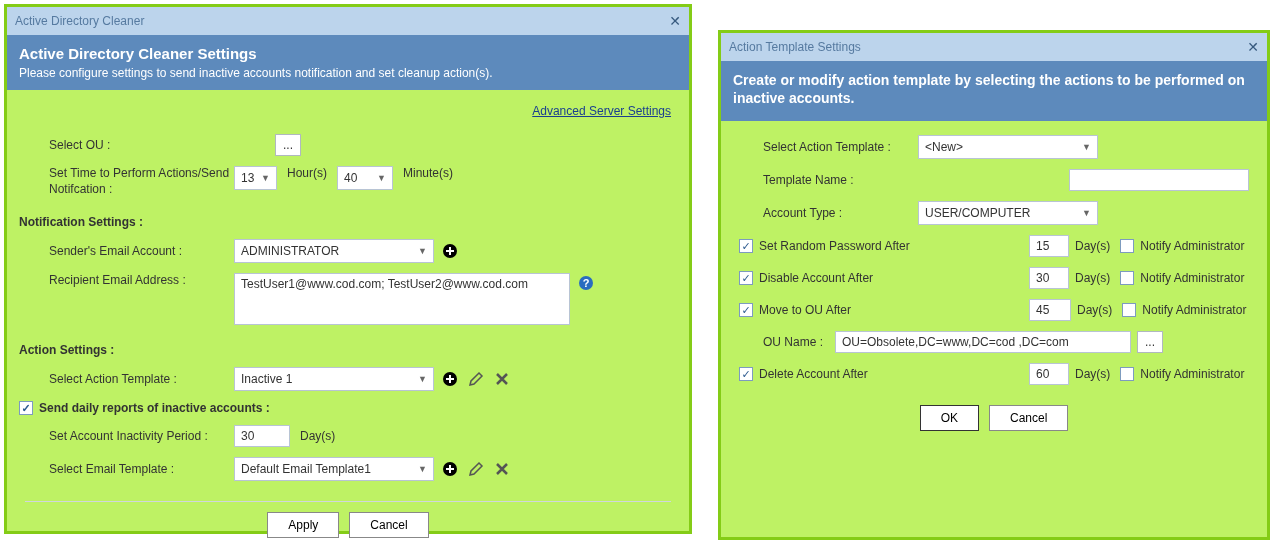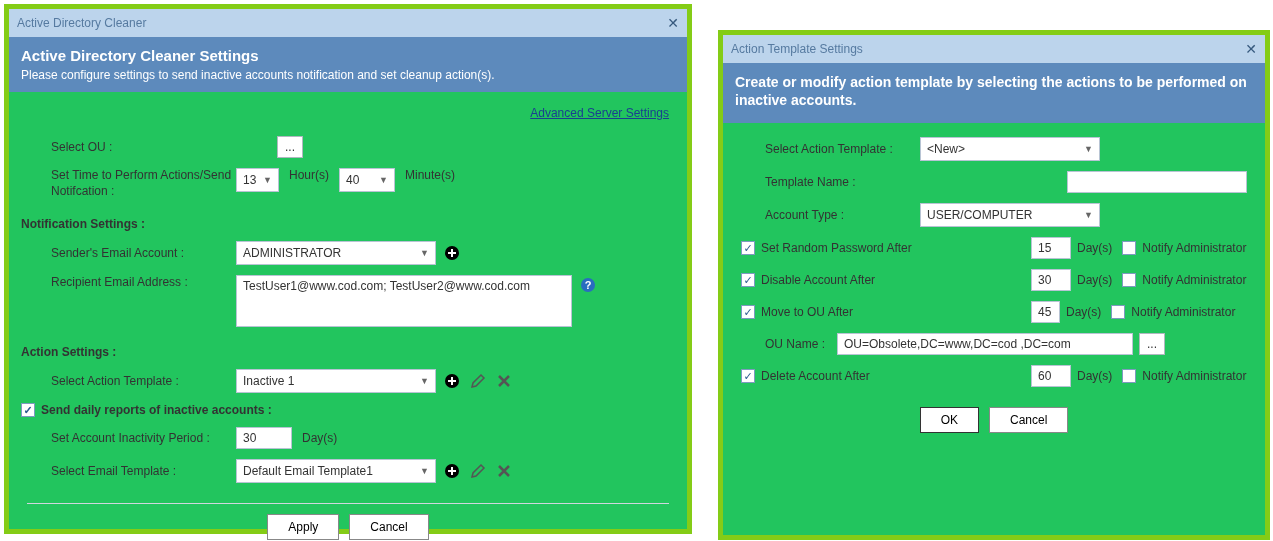--- a/index.html
+++ b/index.html
@@ -1,18 +1,18 @@
 <!DOCTYPE html>
 <html><head>
 <meta charset="utf-8">
 <style>
   * { box-sizing: border-box; font-family: Arial, sans-serif; }
   body { margin: 0; padding: 0; background: #fff; width: 1273px; height: 541px; position: relative; }
   .step-label { position: absolute; font-size: 20px; font-weight: bold; color: #1c3f66; }
-  .dialog { position: absolute; border: 5px solid #84cc16; background: #22c55e; }
+  .dialog { position: absolute; border: 3px solid #84cc16; background: #bef264; }
   .titlebar { background: #bcd4ec; color: #1c3f66; padding: 6px 8px; font-size: 12px; display: flex; align-items: center; }
   .titlebar .tx { color: #567aa0; }
   .titlebar .close { margin-left: auto; color: #36597e; cursor: pointer; font-size: 14px; }
   .header { background: #5d8abc; color: #fff; padding: 10px 12px; }
   .header .htitle { font-weight: bold; font-size: 15px; margin-bottom: 4px; }
   .header .hsub { font-size: 12px; }
   .body { padding: 14px 18px 10px 18px; font-size: 12px; color: #333; }
   .link { color: #1a3f8f; text-decoration: underline; cursor: pointer; }
   .row { display: flex; align-items: center; margin-bottom: 10px; }
   .lbl { width: 185px; flex-shrink: 0; }
@@ -217,21 +217,21 @@
       <span style="width:270px;">Disable Account After</span>
       <input type="text" style="width: 40px;" value="30">
       <span style="margin:0 10px 0 6px;">Day(s)</span>
       <span class="checkbox"></span>
       <span>Notify Administrator</span>
     </div>
 
     <div class="row">
       <span class="checkbox checked"></span>
       <span style="width:270px;">Move to OU After</span>
-      <input type="text" style="width: 29px;" value="45">
+      <input type="text" style="width: 42px;" value="45">
       <span style="margin:0 10px 0 6px;">Day(s)</span>
       <span class="checkbox"></span>
       <span>Notify Administrator</span>
     </div>
 
     <div class="row" style="padding-left:24px;">
       <span style="width:72px;">OU Name :</span>
       <input type="text" style="width: 296px;" value="OU=Obsolete,DC=www,DC=cod ,DC=com">
       <span class="btn-sq" style="margin-left:6px;">...</span>
     </div>

